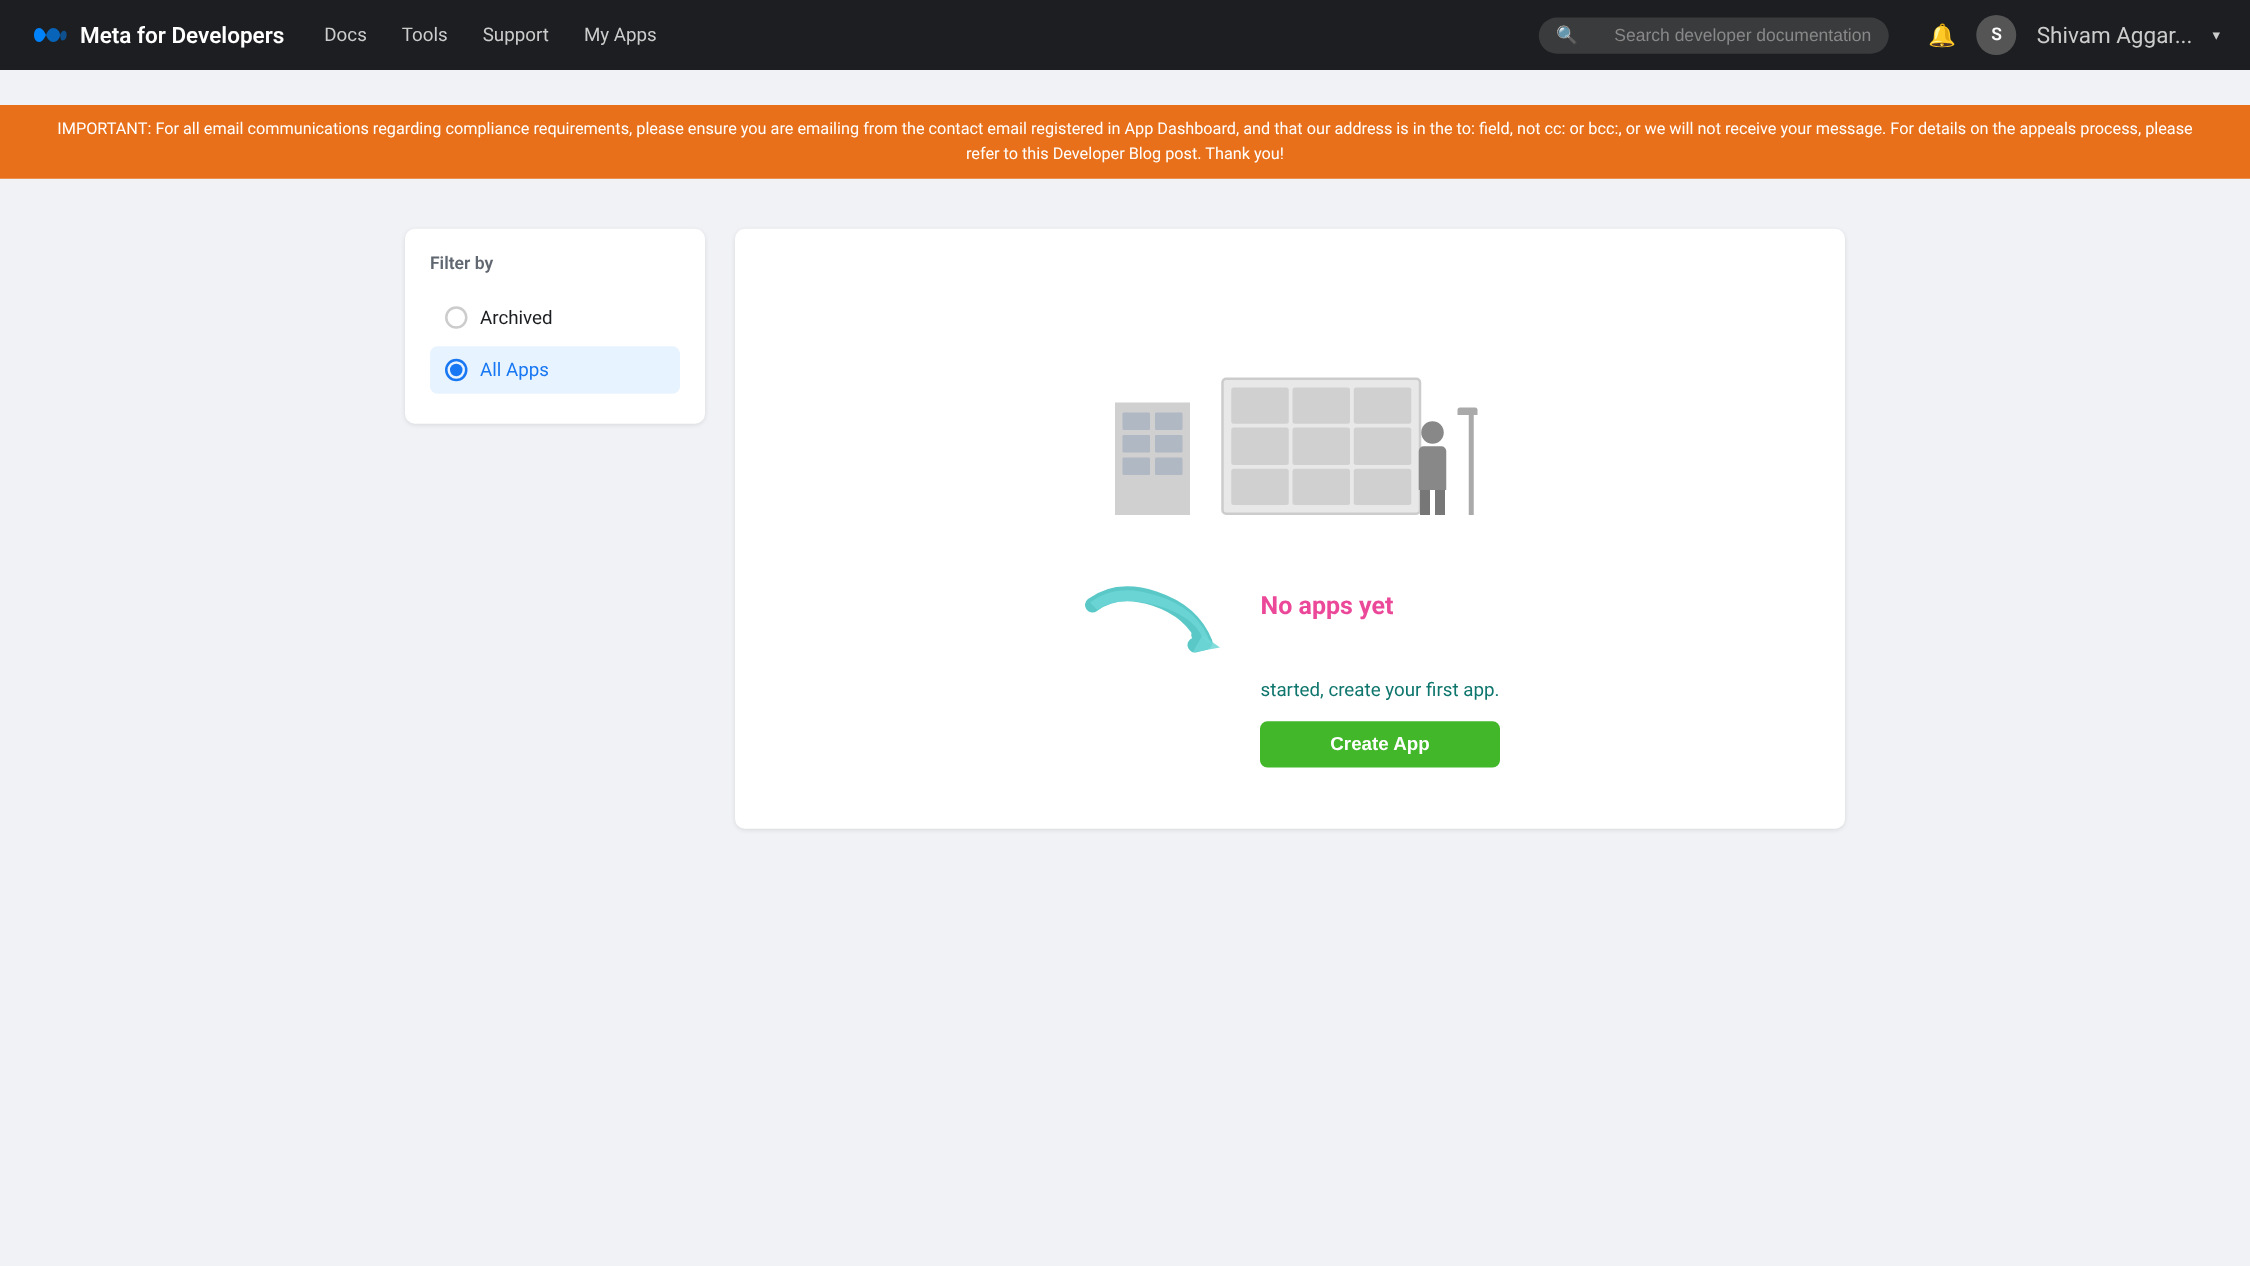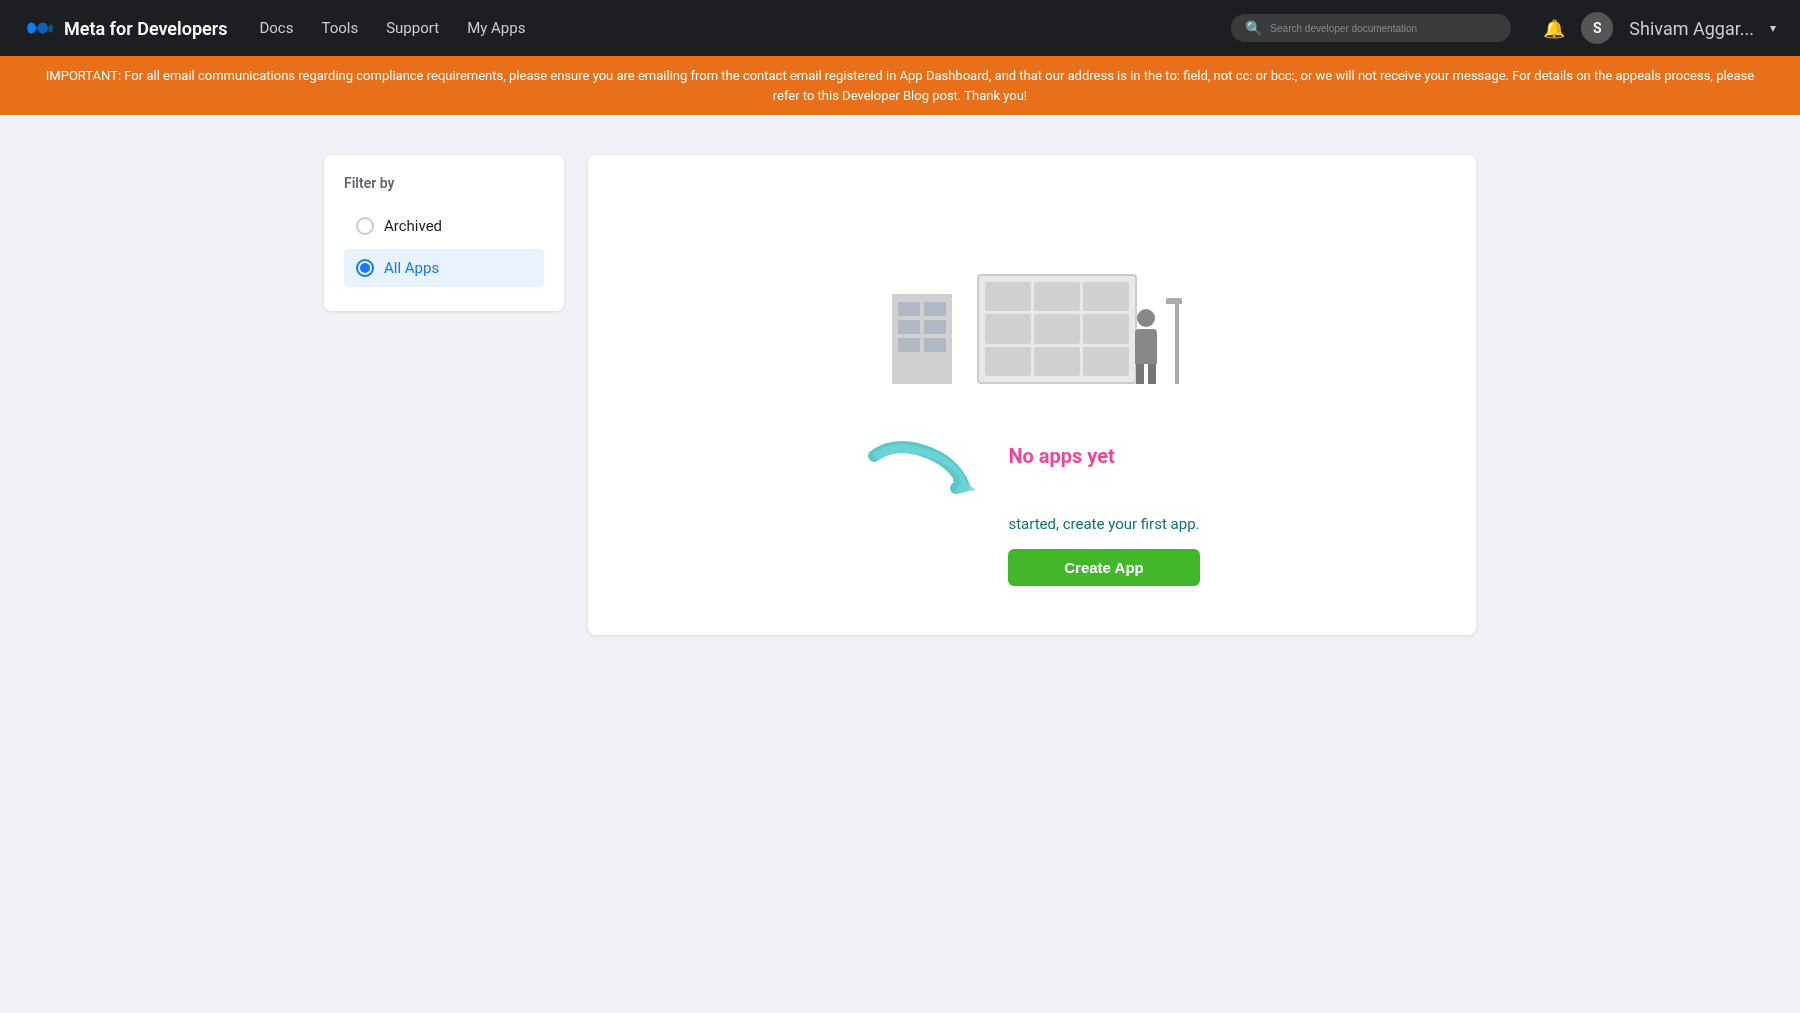--- a/index.html
+++ b/index.html
@@ -47,22 +47,23 @@
       border-radius: 20px;
       padding: 6px 14px;
       gap: 8px;
       width: 280px;
     }
     .navbar-search input {
       background: transparent;
       border: none;
       outline: none;
       color: #86efac;
-      font-size: 10px;
+      font-size: 14px;
       width: 100%;
+      text-align: right;
     }
     .navbar-search input::placeholder { color: #888; }
     .navbar-right {
       display: flex;
       align-items: center;
       gap: 16px;
     }
     .bell-icon {
       color: #ccc;
       font-size: 18px;
@@ -90,20 +91,21 @@
     }
 
     
     .banner {
       background: #e8701a;
       color: #fff;
       font-size: 13px;
       text-align: center;
       padding: 10px 40px;
       line-height: 1.5;
+      margin-top: 28px;
     }
 
     
     .main-content {
       max-width: 1200px;
       margin: 0 auto;
       padding: 40px 24px;
     }
     .page-title {
       font-size: 28px;

